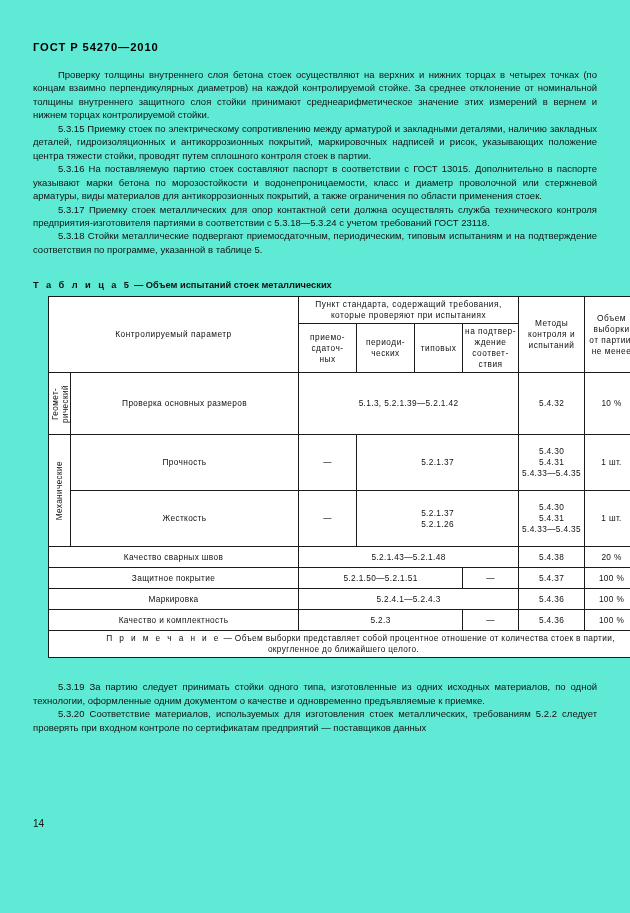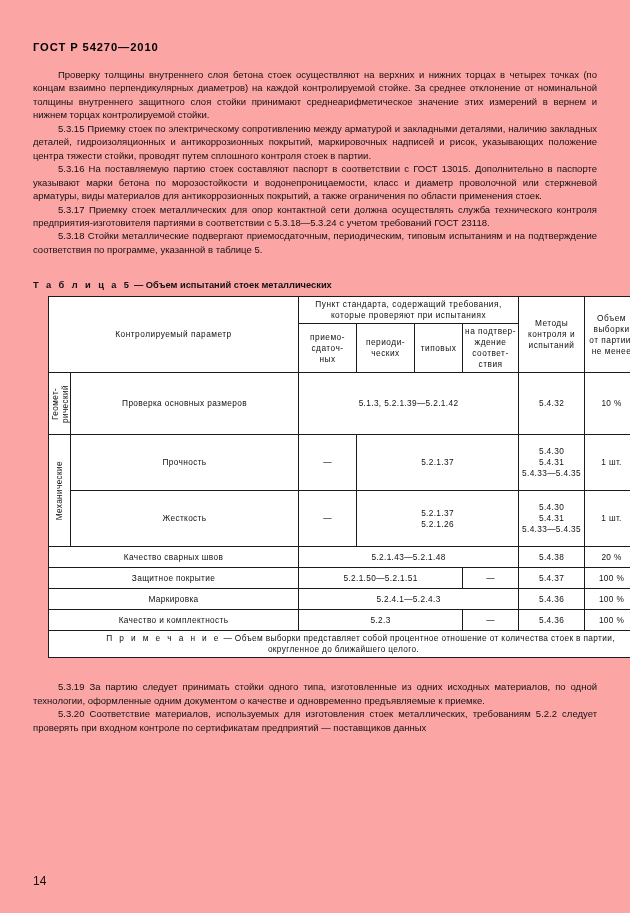--- a/index.html
+++ b/index.html
@@ -10,21 +10,21 @@
   }
   body {
     font-family: "Liberation Sans", sans-serif;
     color: #1a1a1a;
   }
   .page {
     position: relative;
     width: 630px;
     height: 913px;
     margin: 0 auto;
-    background: #fca5a5;
+    background: #5eead4;
     overflow: hidden;
     box-sizing: border-box;
   }
   .content {
     position: absolute;
     left: 33px;
     top: 0;
     width: 564px;
   }
 
@@ -146,22 +146,22 @@
   }
   td.note .noteindent { padding-left: 34px; }
 
   
   .tail-block { margin-top: 22px; }
 
   
   .folio {
     position: absolute;
     left: 33px;
-    top: 874px;
-    font-size: 12px;
+    top: 818px;
+    font-size: 10px;
     color: #111;
   }
 </style>
 </head>
 <body>
 
 <div class="page">
   <div class="content">
 
     <div class="doc-header">ГОСТ Р 54270—2010</div>

